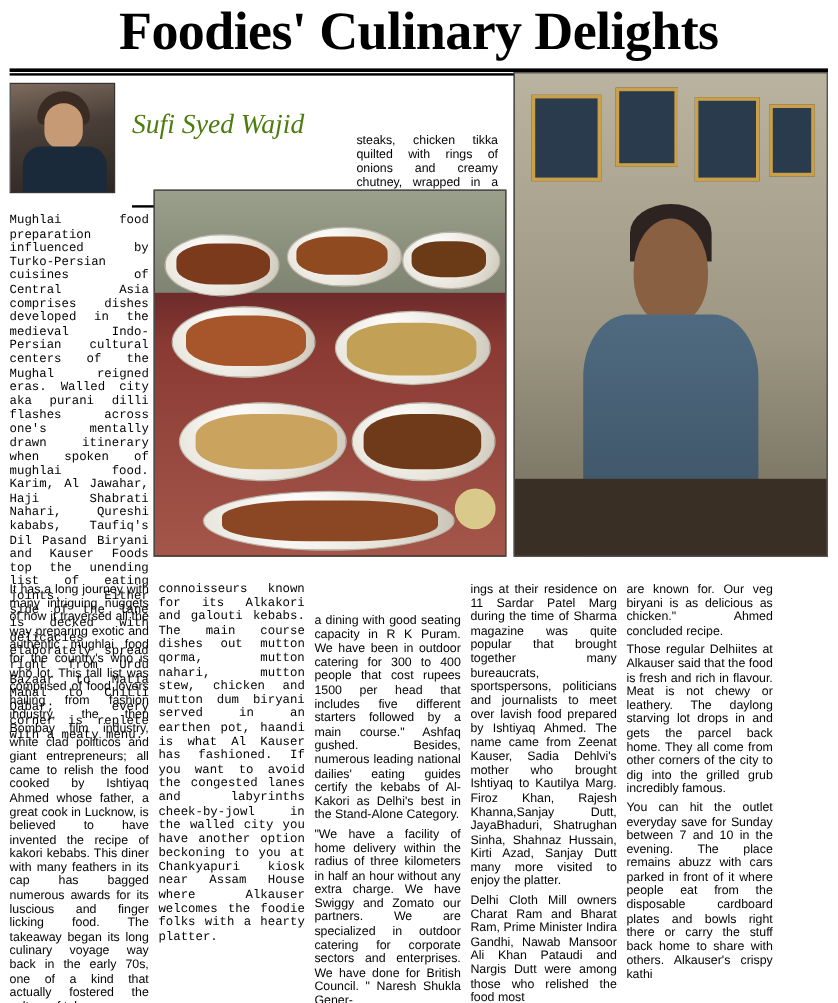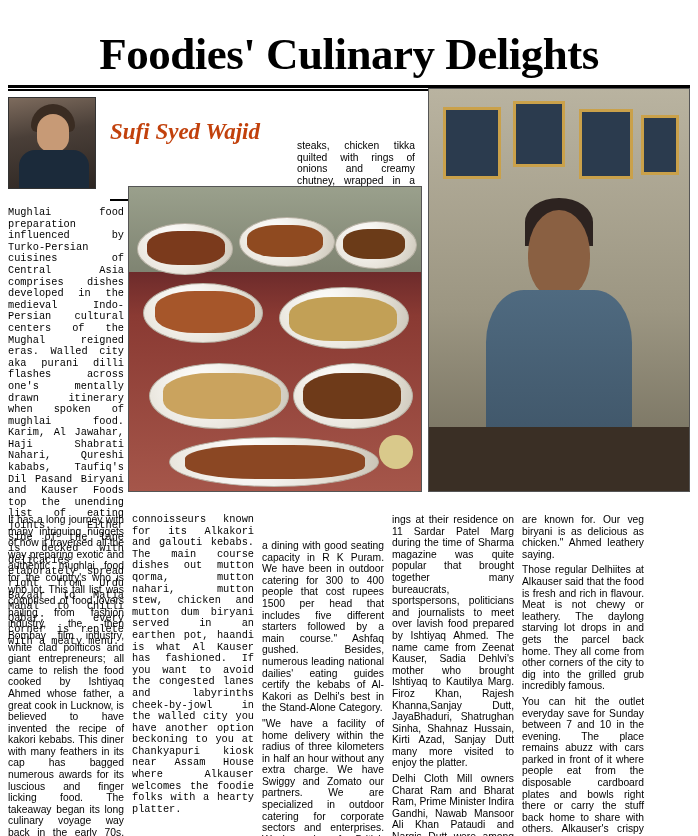--- a/index.html
+++ b/index.html
@@ -13,21 +13,20 @@
     font-family: "Liberation Sans", sans-serif;
     color: #111;
     overflow: hidden;
     position: relative;
   }
   .page {
     width: 698px;
     height: 796px;
     position: relative;
     padding: 0 8px;
-    margin-top: 28px;
   }
   
   .masthead {
     border-bottom: 3px solid #000;
     padding: 0 0 2px 0;
   }
   .masthead-title {
     font-family: "Liberation Serif", serif;
     font-weight: bold;
     font-size: 45px;
@@ -76,24 +75,24 @@
   .author-photo .face {
     position: absolute; left: 28px; top: 16px; width: 32px; height: 38px;
     background: #c79a76; border-radius: 16px 16px 14px 14px;
   }
   .author-photo .body {
     position: absolute; left: 10px; top: 52px; width: 70px; height: 42px;
     background: #1b2a3a; border-radius: 16px 16px 0 0;
   }
   .author-name {
     font-family: "Liberation Serif", serif;
-    font-weight: bold;
+    font-weight: normal;
     font-style: italic;
     font-size: 23px;
-    color: #c2410c;
+    color: #4d7c0f;
     margin-left: 14px;
     margin-top: 22px;
     white-space: nowrap;
   }
   .author-underline {
     width: 218px;
     height: 2px;
     background: #000;
     margin: 2px 0 0 102px;
   }
@@ -265,18 +264,18 @@
     <p>a dining with good seating capacity in R K Puram. We have been in outdoor catering for 300 to 400 people that cost rupees 1500 per head that includes five different starters followed by a main course." Ashfaq gushed. Besides, numerous leading national dailies' eating guides certify the kebabs of Al-Kakori as Delhi's best in the Stand-Alone Category.</p>
     <p>"We have a facility of home delivery within the radius of three kilometers in half an hour without any extra charge. We have Swiggy and Zomato our partners. We are specialized in outdoor catering for corporate sectors and enterprises. We have done for British Council. " Naresh Shukla Gener-</p>
   </div>
 
   <div style="position:absolute; left:392px; top:486px; width:122px;" class="bodytext">
     <p>ings at their residence on 11 Sardar Patel Marg during the time of Sharma magazine was quite popular that brought together many bureaucrats, sportspersons, politicians and journalists to meet over lavish food prepared by Ishtiyaq Ahmed. The name came from Zeenat Kauser, Sadia Dehlvi's mother who brought Ishtiyaq to Kautilya Marg. Firoz Khan, Rajesh Khanna,Sanjay Dutt, JayaBhaduri, Shatrughan Sinha, Shahnaz Hussain, Kirti Azad, Sanjay Dutt many more visited to enjoy the platter.</p>
     <p>Delhi Cloth Mill owners Charat Ram and Bharat Ram, Prime Minister Indira Gandhi, Nawab Mansoor Ali Khan Pataudi and Nargis Dutt were among those who relished the food most</p>
   </div>
 
   <div style="position:absolute; left:522px; top:486px; width:122px;" class="bodytext">
-    <p>are known for. Our veg biryani is as delicious as chicken." Ahmed leathery saying.</p>
+    <p>are known for. Our veg biryani is as delicious as chicken." Ahmed concluded recipe.</p>
     <p>Those regular Delhiites at Alkauser said that the food is fresh and rich in flavour. Meat is not chewy or leathery. The daylong starving lot drops in and gets the parcel back home. They all come from other corners of the city to dig into the grilled grub incredibly famous.</p>
     <p>You can hit the outlet everyday save for Sunday between 7 and 10 in the evening. The place remains abuzz with cars parked in front of it where people eat from the disposable cardboard plates and bowls right there or carry the stuff back home to share with others. Alkauser's crispy kathi</p>
   </div>
 
 </div>
 
 </body></html>

